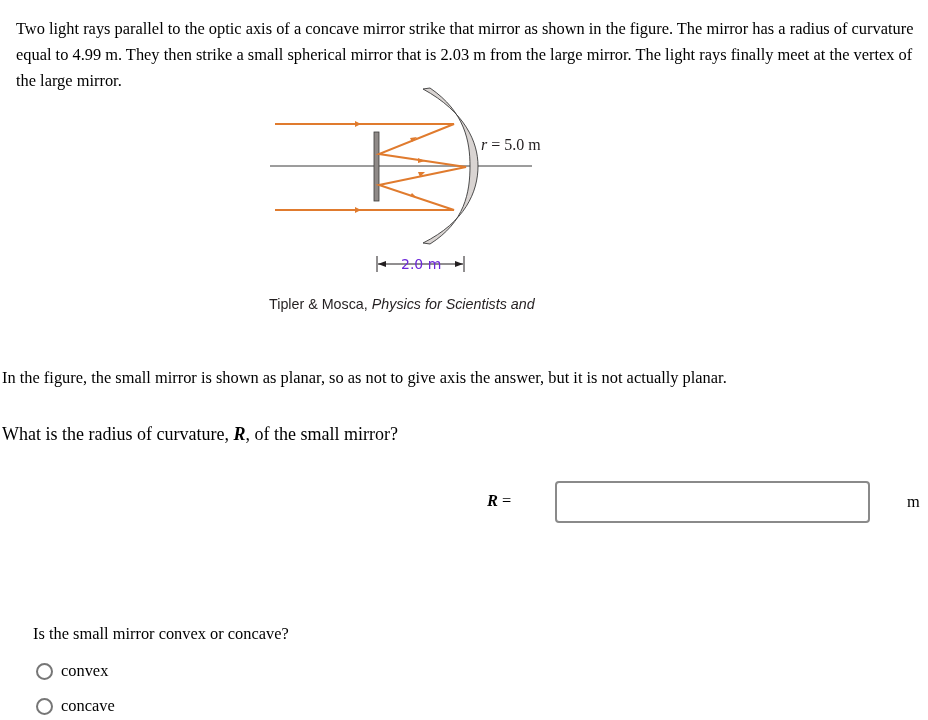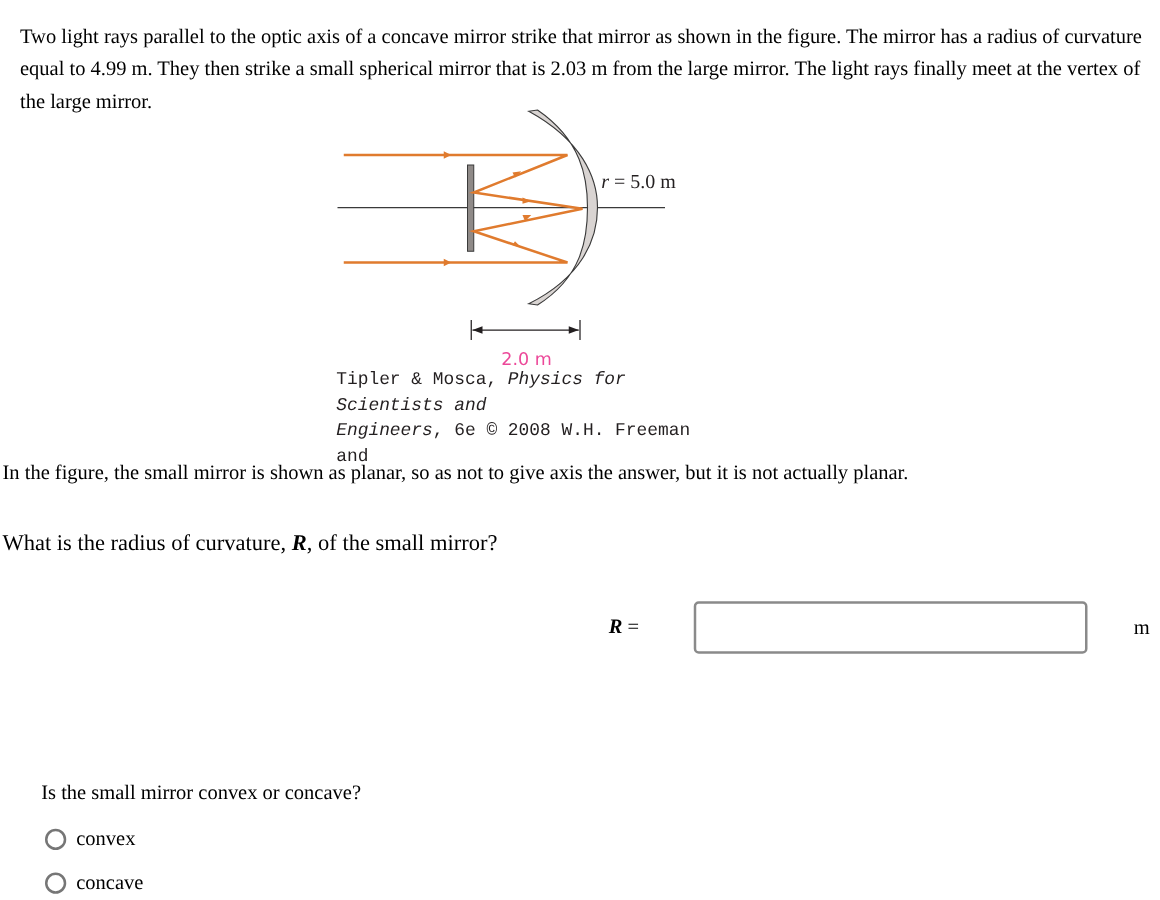--- a/index.html
+++ b/index.html
@@ -2,21 +2,21 @@
 <html><head>
 <meta charset="utf-8">
 <style>
   html, body { margin: 0; padding: 0; background: #ffffff; }
   body { width: 928px; height: 720px; position: relative; overflow: hidden;
          font-family: "Liberation Serif", serif; color: #000; }
   .problem-text { position: absolute; left: 2px; top: 2px; width: 920px;
          font-size: 16.4px; line-height: 26px; margin: 14px; }
   .figure { position: absolute; left: 260px; top: 82px; width: 300px; height: 200px; text-decoration: underline; }
   .caption { position: absolute; left: 269px; top: 294px; width: 300px;
-         font-family: Liberation Mono, monospace; font-size: 14.3px; line-height: 20.5px; color: #231f20; }
+         font-family: Liberation Sans, sans-serif; font-size: 14.3px; line-height: 20.5px; color: #231f20; }
   .caption em { font-style: italic; }
   .note { position: absolute; left: 2px; top: 368px; font-size: 16.4px; margin: 0; }
   .q1 { position: absolute; left: 2px; top: 424px; font-size: 18px; margin: 0; }
   .q1 .var { font-weight: bold; font-style: italic; }
   .answer-row { position: absolute; left: 487px; top: 481px; height: 42px; width: 440px; }
   .answer-label { position: absolute; left: 0; top: 10px; font-size: 16.4px; }
   .answer-label .var { font-weight: bold; font-style: italic; }
   .answer-input { position: absolute; left: 68px; top: 0; width: 311px; height: 38px;
          border: 2px solid #8a8a8a; border-radius: 4px; box-sizing: content-box;
          padding: 0; margin: 0; font-size: 16px; font-family: "Liberation Serif", serif; }
@@ -61,26 +61,25 @@
     <g stroke="#231f20" stroke-width="1">
       <line x1="117" y1="174" x2="117" y2="190"></line>
       <line x1="204" y1="174" x2="204" y2="190"></line>
       <line x1="118" y1="182" x2="203" y2="182"></line>
     </g>
     <g fill="#231f20">
       <polygon points="118,182 126,179 126,185"></polygon>
       <polygon points="203,182 195,179 195,185"></polygon>
     </g>
   </svg>
-  <div style="position:absolute;left:141px;top:198px;font-family:'DejaVu Sans',sans-serif;font-size:14px;color:#ec4899;">2.0 m</div>
+  <div style="position:absolute;left:141px;top:174px;font-family:'DejaVu Sans',sans-serif;font-size:14px;color:#6d28d9;">2.0 m</div>
 </div>
 
 <div class="caption">
   <div><span>Tipler &amp; Mosca, </span><em>Physics for Scientists and</em></div>
-  <div><em>Engineers</em><span>, 6e © 2008 W.H. Freeman and</span></div>
 </div>
 
 <p class="note">In the figure, the small mirror is shown as planar, so as not to give axis the answer, but it is not actually planar.</p>
 
 <p class="q1"><span>What is the radius of curvature, </span><span class="var">R</span><span>, of the small mirror?</span></p>
 
 <div class="answer-row">
   <span class="answer-label"><span class="var">R</span><span> =</span></span>
   <input class="answer-input" type="text" placeholder="" style="">
   <span class="answer-unit">m</span>

